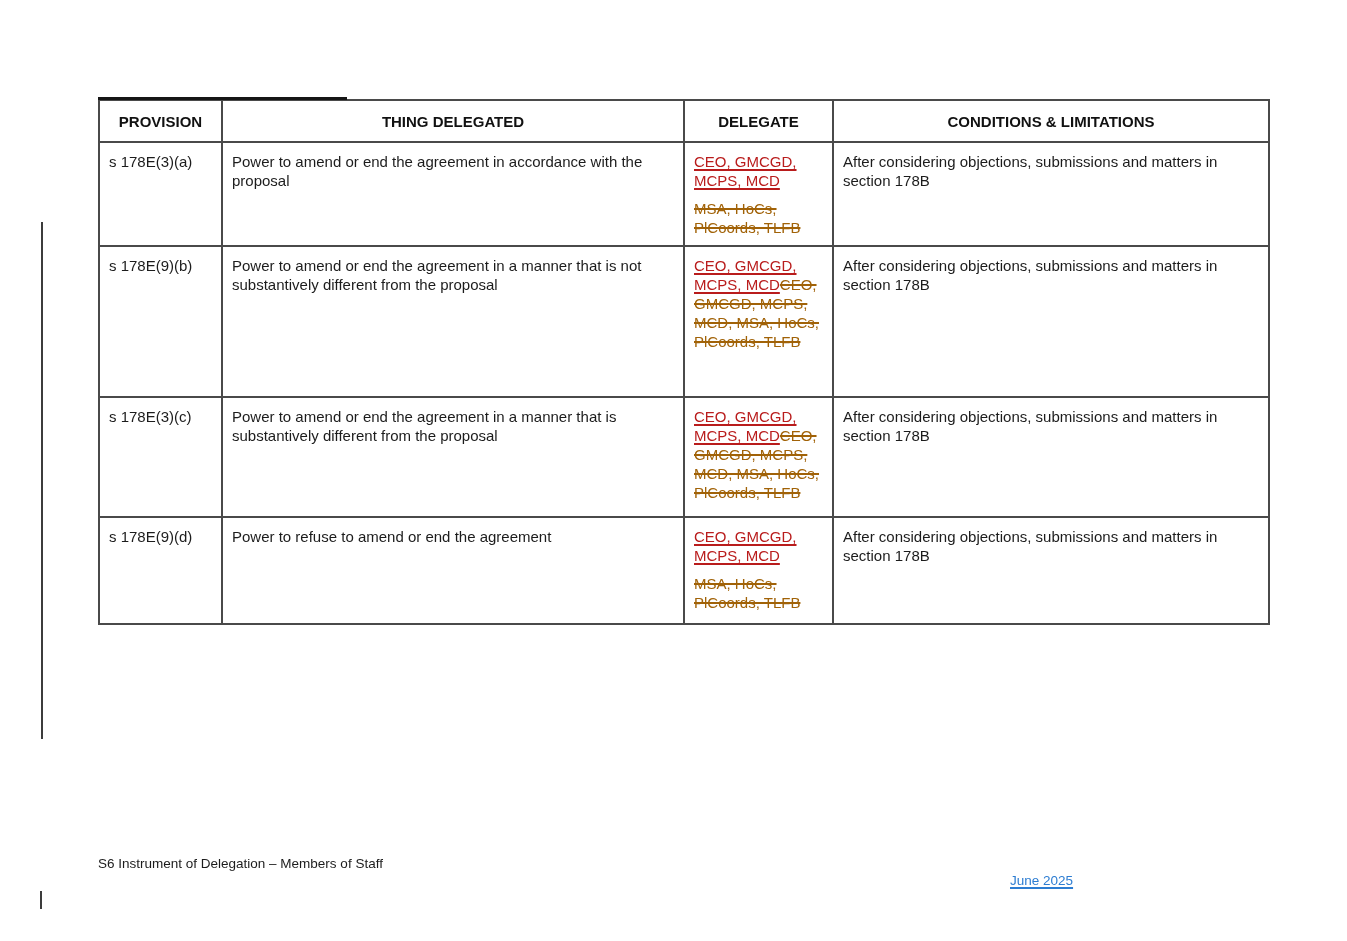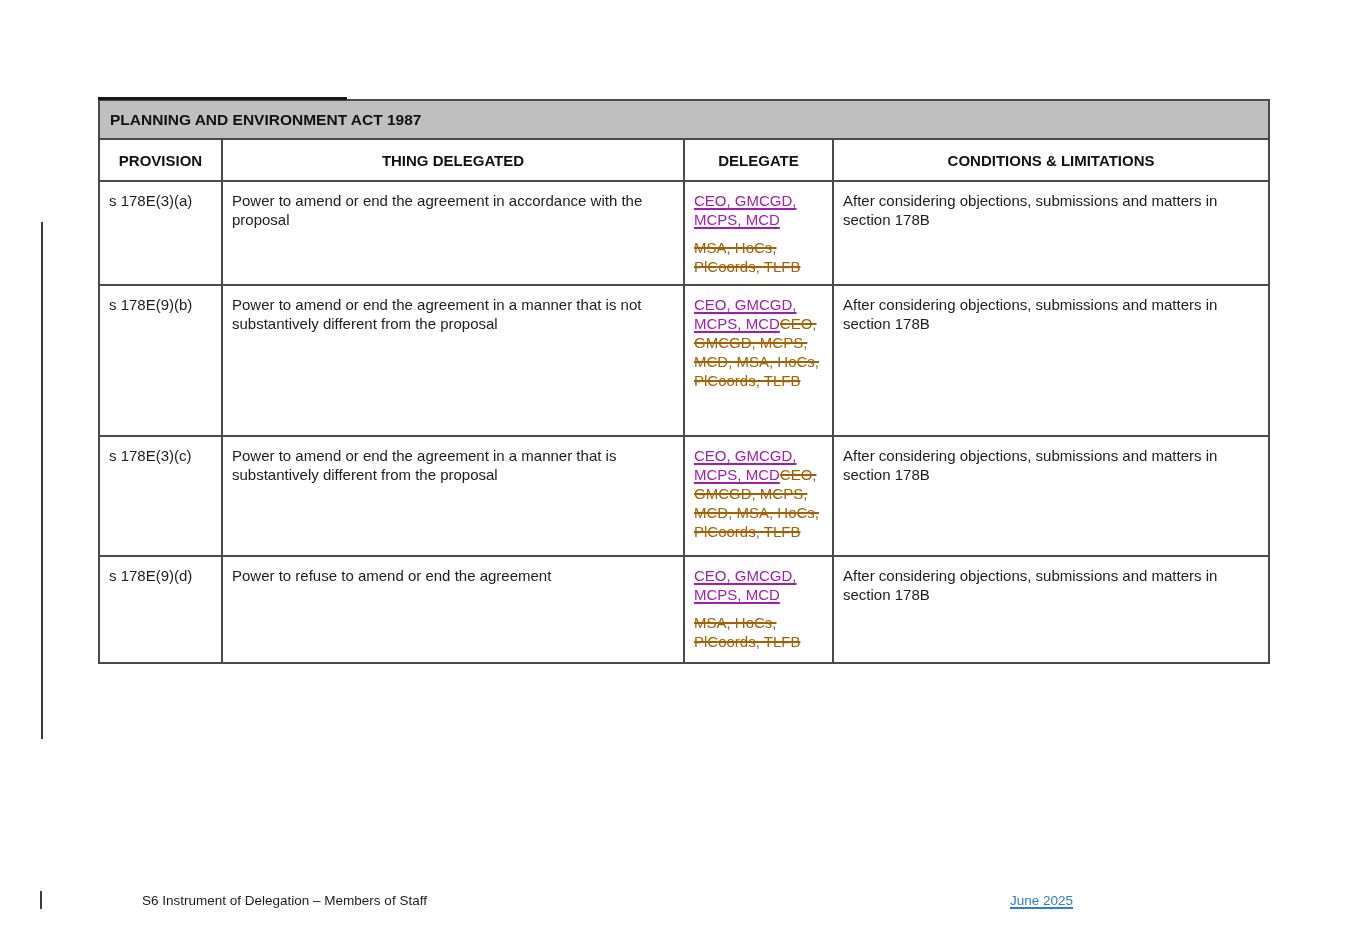--- a/index.html
+++ b/index.html
@@ -67,45 +67,44 @@
     padding: 4px 6px;
     color: #111;
   }
   td.col-provision { }
   td.col-delegate { padding-right: 23px; }
   td.col-conditions { padding-left: 8px; padding-right: 8px; }
 
   .delegate p { margin: 0; }
   .delegate p + p { margin-top: 9px; }
   .ins {
-    color: #a21caf;
+    color: #b91c1c;
     text-decoration: underline;
     text-decoration-thickness: 1.5px;
     text-underline-offset: 2px;
   }
   .del {
     color: #a16207;
     text-decoration: line-through;
     text-decoration-thickness: 1.5px;
   }
 
   
   .footer-left {
     position: absolute;
     left: 98px;
-    top: 893px;
+    top: 856px;
     font-size: 13.5px;
     color: #1c1c1c;
     white-space: nowrap;
-    margin-left: 44px;
   }
   .footer-right {
     position: absolute;
     left: 1010px;
-    top: 893px;
+    top: 873px;
     font-size: 13.5px;
     color: #2d7dd2;
     text-decoration: underline;
     text-decoration-thickness: 1.5px;
     text-underline-offset: 2px;
     white-space: nowrap;
   }
 </style>
 </head>
 <body>
@@ -116,23 +115,20 @@
 <div class="doc">
   <div class="accent-bar"></div>
   <table class="delegation">
     <colgroup>
       <col style="width:123px">
       <col style="width:462px">
       <col style="width:149px">
       <col style="width:436px">
     </colgroup>
     <tbody>
-      <tr class="title-row" style="height:39px">
-        <td colspan="4">PLANNING AND ENVIRONMENT ACT 1987</td>
-      </tr>
       <tr class="head-row" style="height:42px">
         <td>PROVISION</td>
         <td>THING DELEGATED</td>
         <td>DELEGATE</td>
         <td>CONDITIONS &amp; LIMITATIONS</td>
       </tr>
 
       <tr style="height:80px">
         <td class="col-provision">s 178E(3)(a)</td>
         <td>Power to amend or end the agreement in accordance with the proposal</td>

